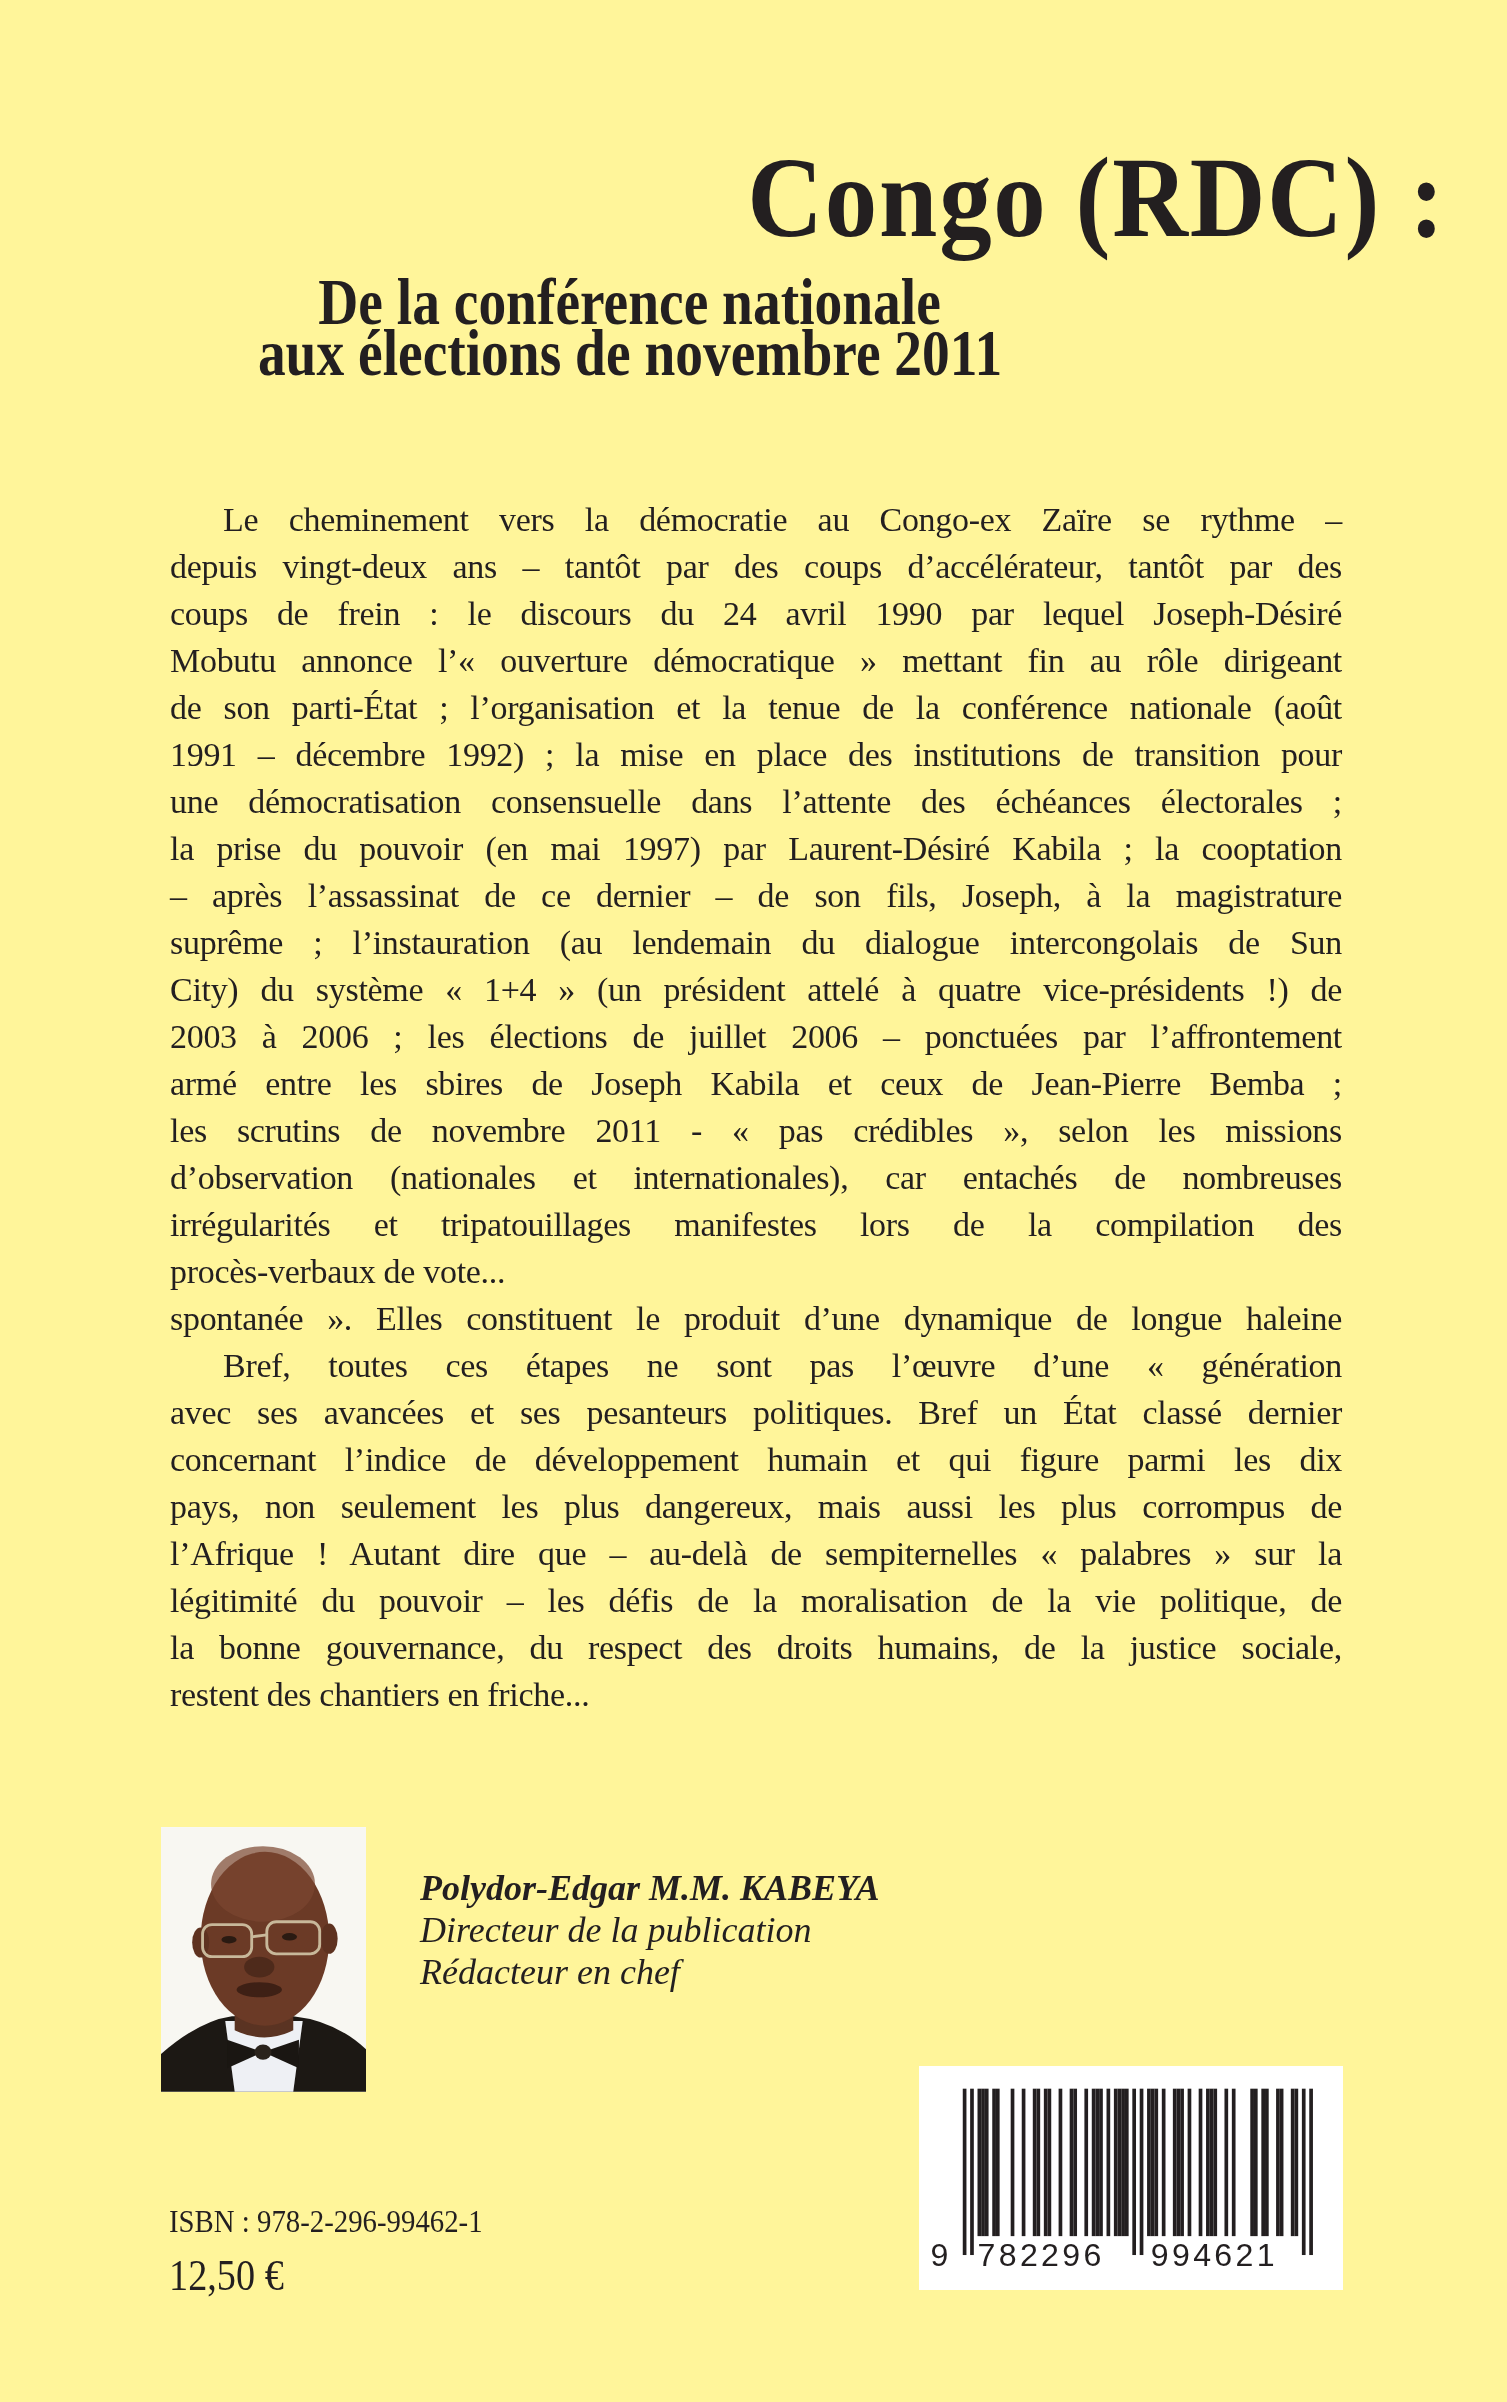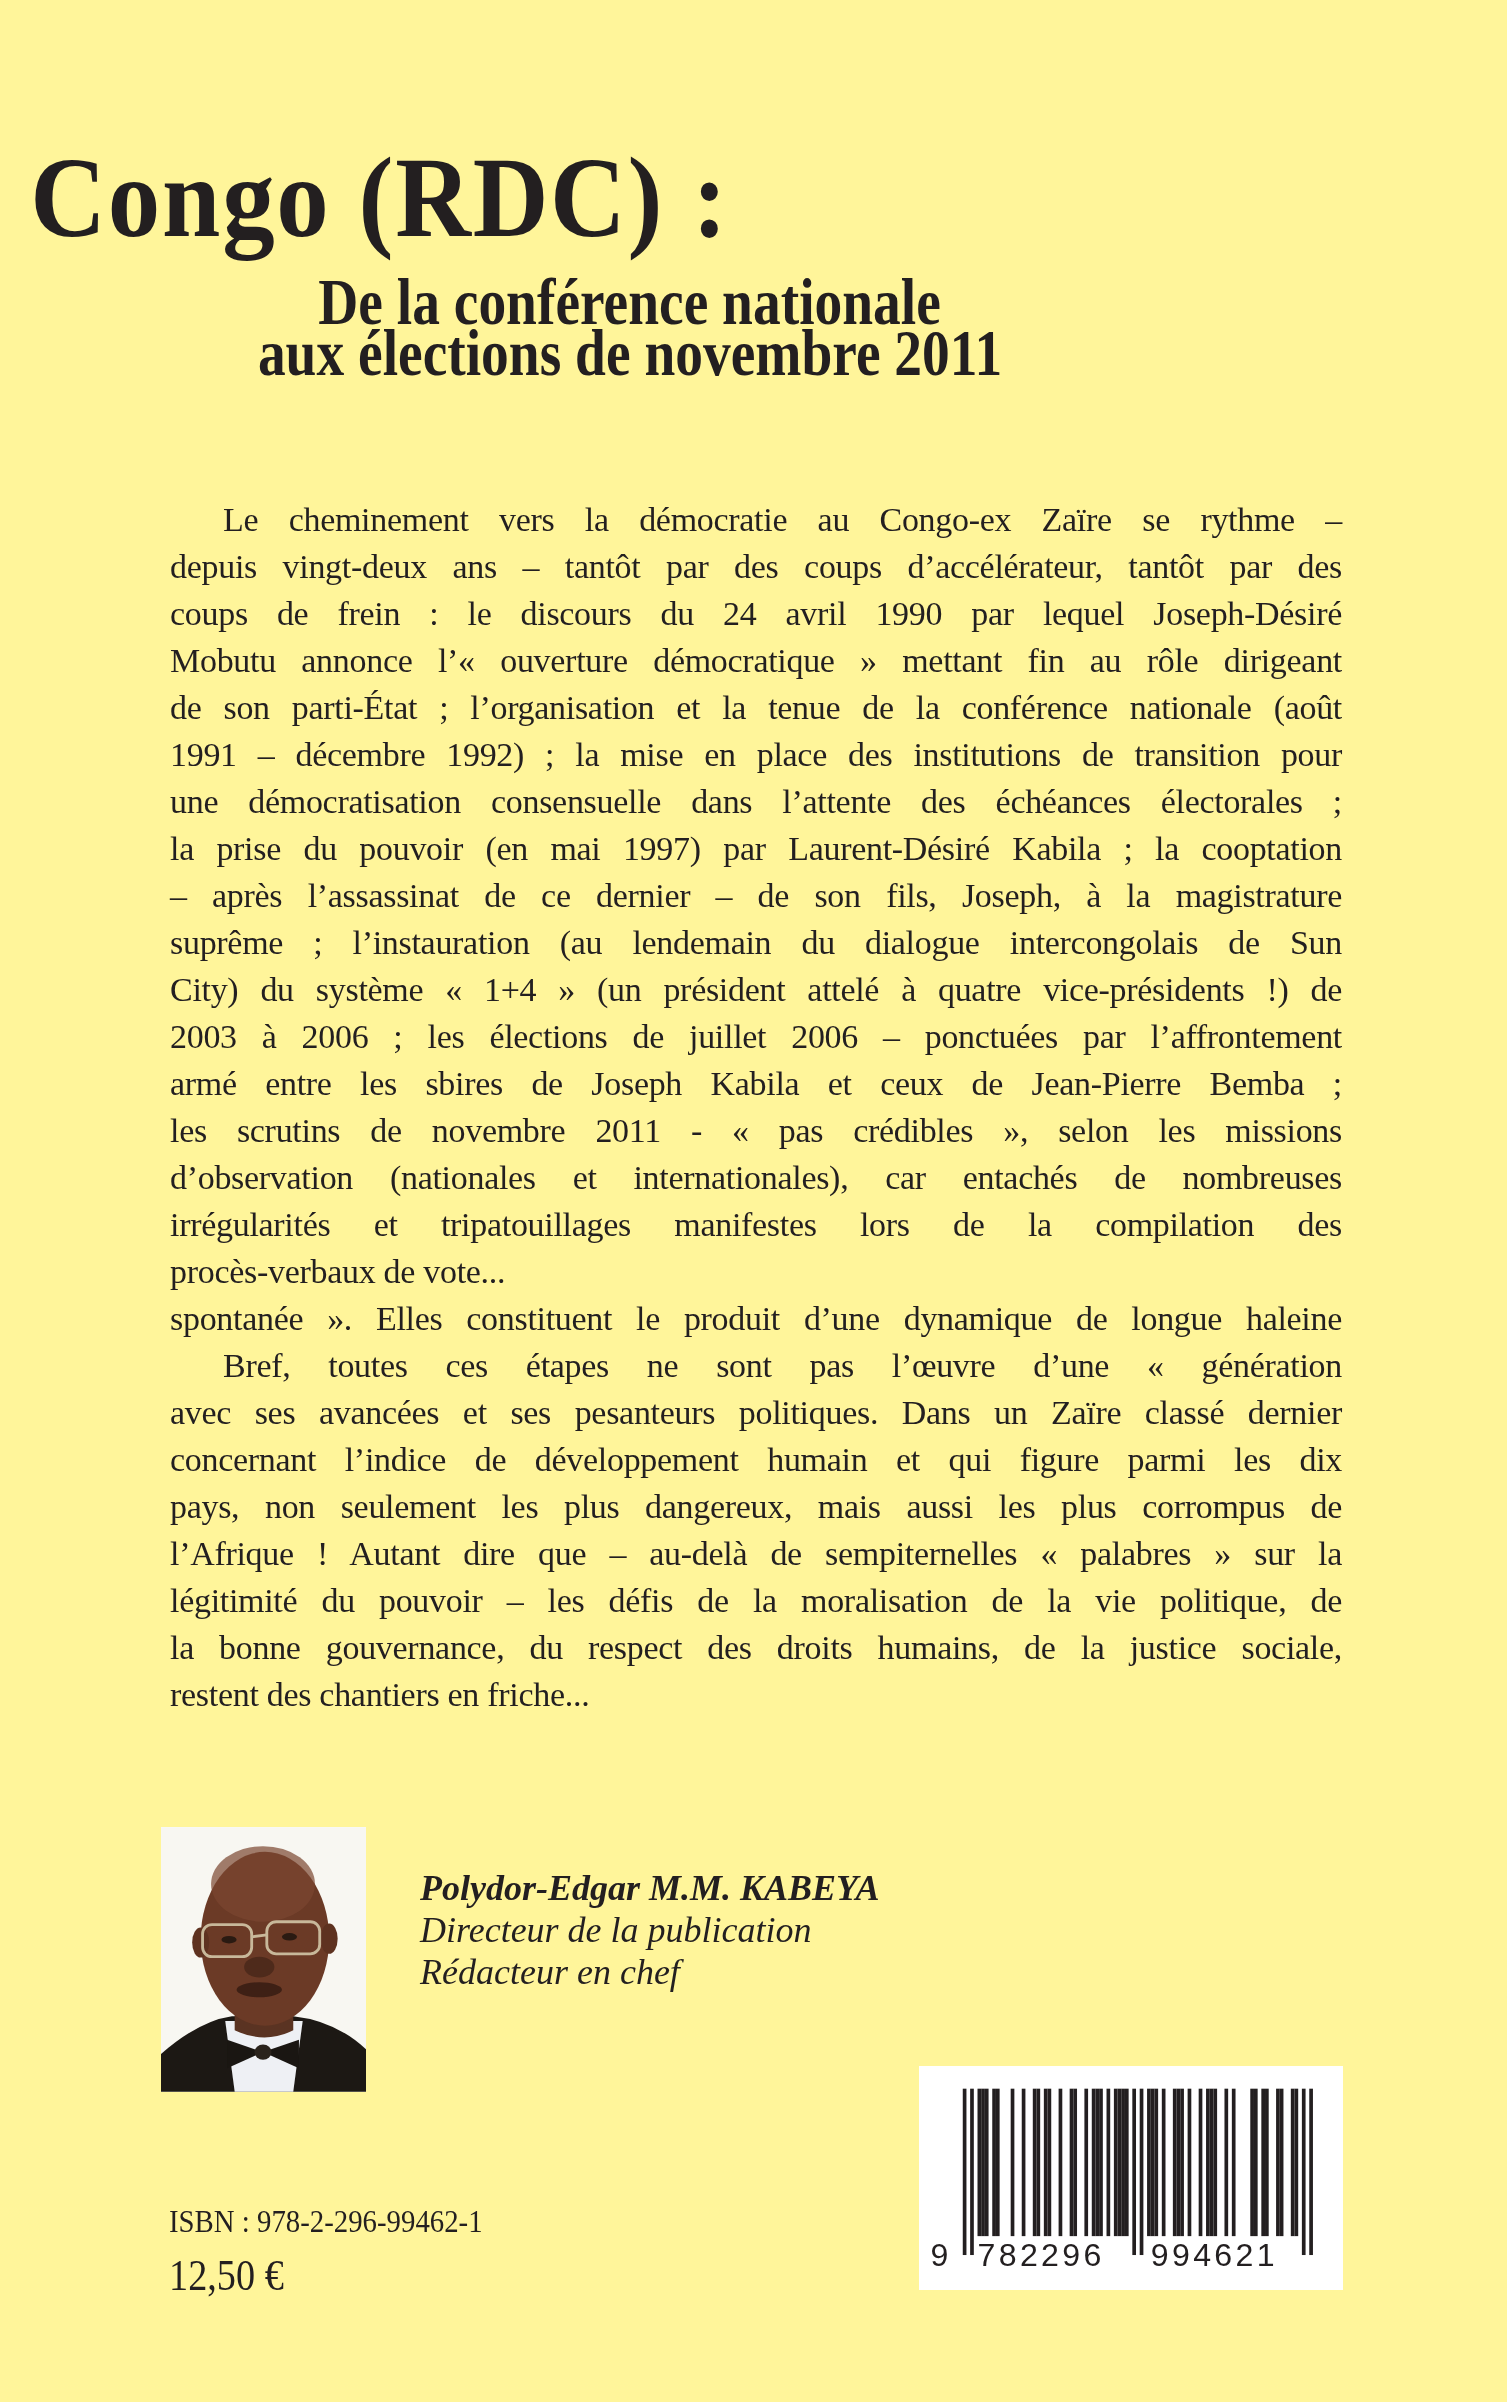--- a/index.html
+++ b/index.html
@@ -3,21 +3,21 @@
 <meta charset="utf-8">
 <style>
   html, body { margin:0; padding:0; }
   body {
     width:1508px; height:2403px; position:relative; overflow:hidden;
     background:#FFF59A; color:#231F20;
     font-family:"Liberation Serif", "DejaVu Serif", serif;
   }
   .abs { position:absolute; }
   .title {
-    left:0; width:1476px; top:141px; text-align:left;
+    left:0; width:1476px; top:141px; text-align:right;
     font-weight:bold; font-size:114px; line-height:114px; white-space:nowrap;
   }
   .title span { display:inline-block; transform:scaleX(0.92); transform-origin:center; letter-spacing:1.9px; }
   .subtitle {
     left:0; width:1260px; top:276px; text-align:center;
     font-weight:bold; font-size:66px; line-height:51px; white-space:nowrap;
   }
   .subtitle .ln { display:block; }
   .subtitle .ln span { display:inline-block; transform:scaleX(0.84); transform-origin:center; }
   .body {
@@ -66,21 +66,21 @@
     <div class="line">suprême ; l’instauration (au lendemain du dialogue intercongolais de Sun</div>
     <div class="line">City) du système « 1+4 » (un président attelé à quatre vice-présidents !) de</div>
     <div class="line">2003 à 2006 ; les élections de juillet 2006 – ponctuées par l’affrontement</div>
     <div class="line">armé entre les sbires de Joseph Kabila et ceux de Jean-Pierre Bemba ;</div>
     <div class="line">les scrutins de novembre 2011 - « pas crédibles », selon les missions</div>
     <div class="line">d’observation (nationales et internationales), car entachés de nombreuses</div>
     <div class="line">irrégularités et tripatouillages manifestes lors de la compilation des</div>
     <div class="line last">procès-verbaux de vote...</div>
     <div class="line">spontanée ». Elles constituent le produit d’une dynamique de longue haleine</div>
     <div class="line first">Bref, toutes ces étapes ne sont pas l’œuvre d’une « génération</div>
-    <div class="line">avec ses avancées et ses pesanteurs politiques. Dans un Zaïre classé dernier</div>
+    <div class="line">avec ses avancées et ses pesanteurs politiques. Bref un État classé dernier</div>
     <div class="line">concernant l’indice de développement humain et qui figure parmi les dix</div>
     <div class="line">pays, non seulement les plus dangereux, mais aussi les plus corrompus de</div>
     <div class="line">l’Afrique ! Autant dire que – au-delà de sempiternelles « palabres » sur la</div>
     <div class="line">légitimité du pouvoir – les défis de la moralisation de la vie politique, de</div>
     <div class="line">la bonne gouvernance, du respect des droits humains, de la justice sociale,</div>
     <div class="line last">restent des chantiers en friche...</div>
   </div>
 
 <div class="abs photo">
   <svg width="205" height="265" viewBox="0 0 217 280">

